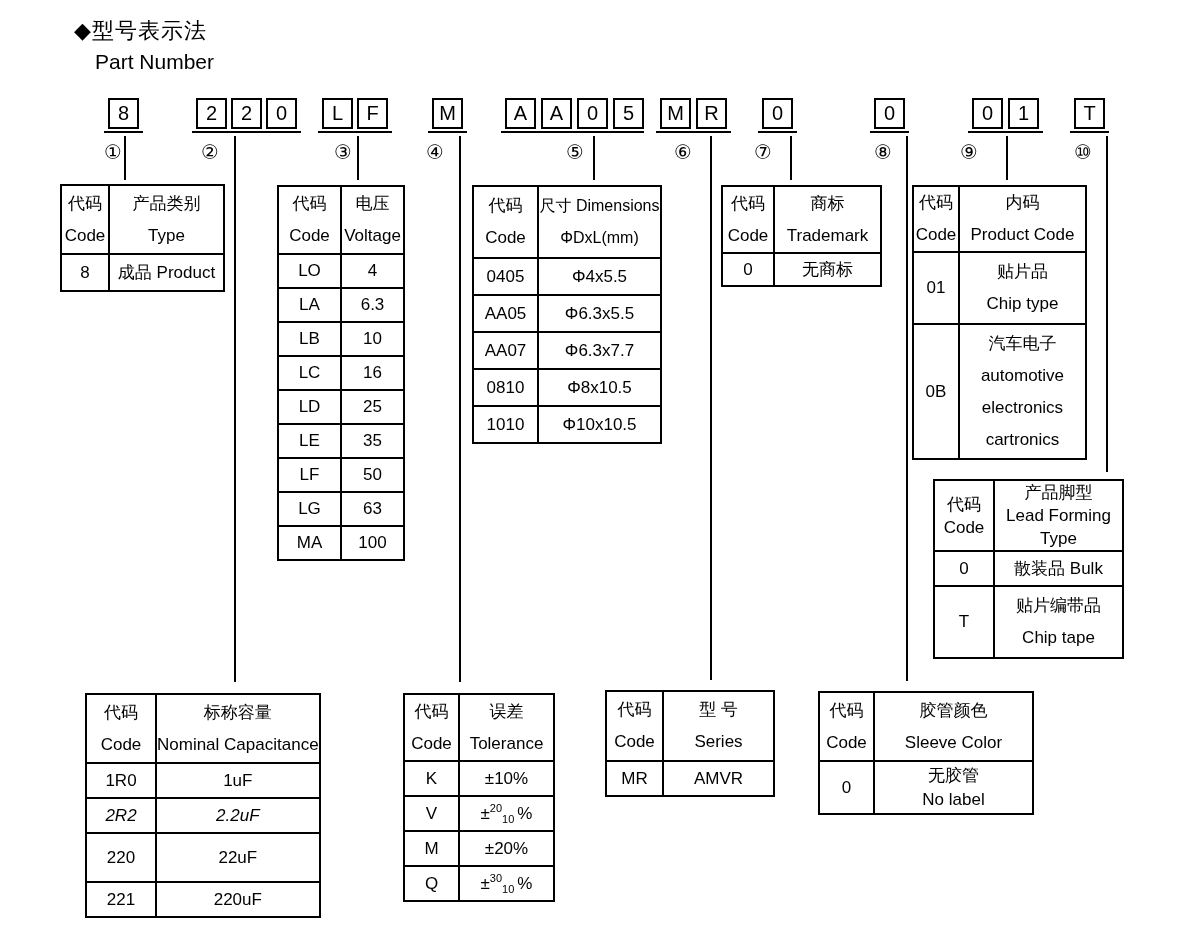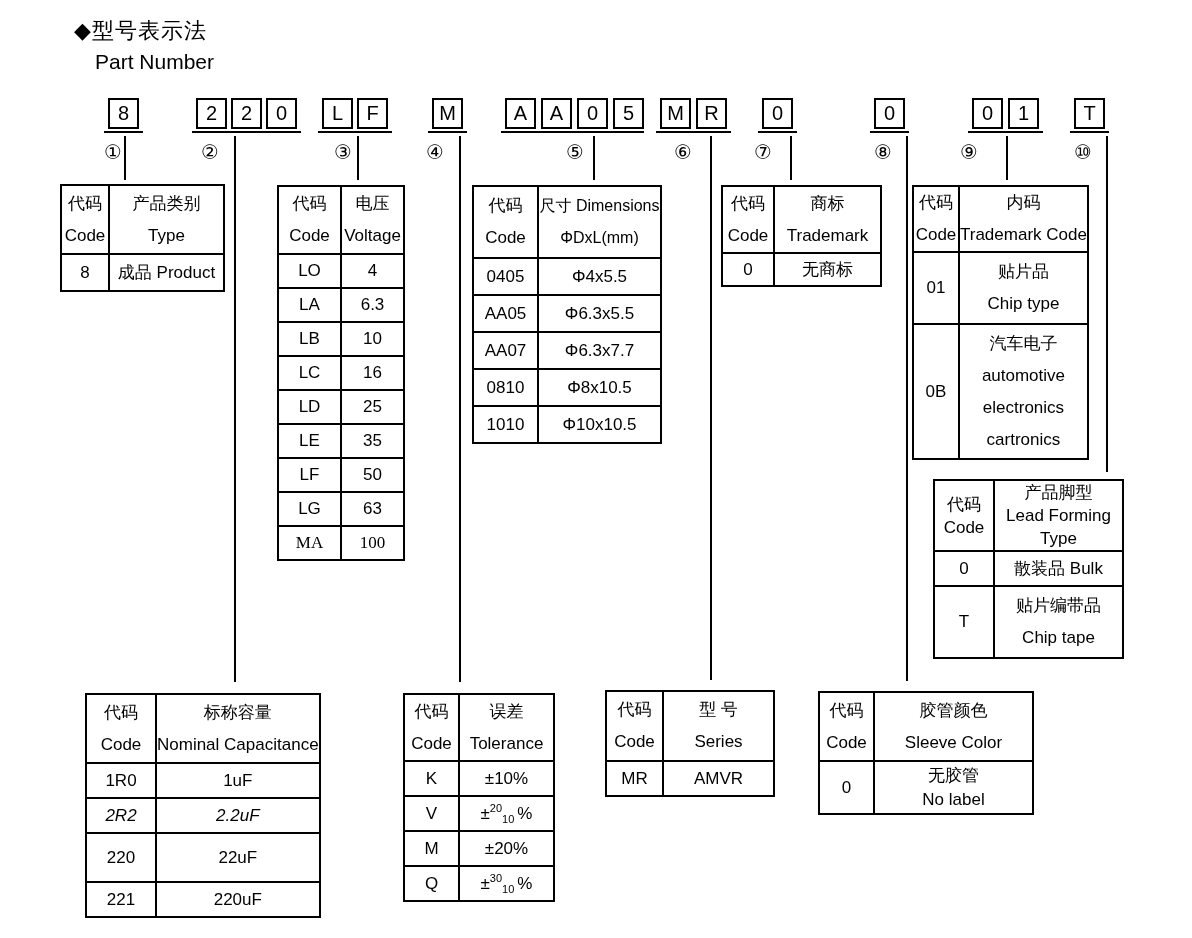--- a/index.html
+++ b/index.html
@@ -153,21 +153,21 @@
         <td>35</td>
       </tr>
   <tr style="height:34px;">
         <td>LF</td>
         <td>50</td>
       </tr>
   <tr style="height:34px;">
         <td>LG</td>
         <td>63</td>
       </tr>
-  <tr style="height:34px;font-family:Liberation Serif, serif;">
+  <tr style="height:34px;">
         <td>MA</td>
         <td>100</td>
       </tr>
 </tbody>
   </table>
 
 <table class="t" style="left:472px;top:185px;">
   <colgroup>
       <col style="width:65px;">
       <col style="width:123px;">
@@ -235,21 +235,21 @@
       <col style="width:127px;">
     </colgroup>
   <tbody>
       <tr style="height:65px;">
     <td>
           <span class="ln">代码</span>
           <span class="ln">Code</span>
         </td>
     <td>
           <span class="ln">内码</span>
-          <span class="ln">Trademark Code</span>
+          <span class="ln">Product Code</span>
         </td>
   </tr>
   <tr style="height:72px;">
     <td>01</td>
     <td>
           <span class="ln">贴片品</span>
           <span class="ln">Chip type</span>
         </td>
   </tr>
   <tr style="height:135px;">

